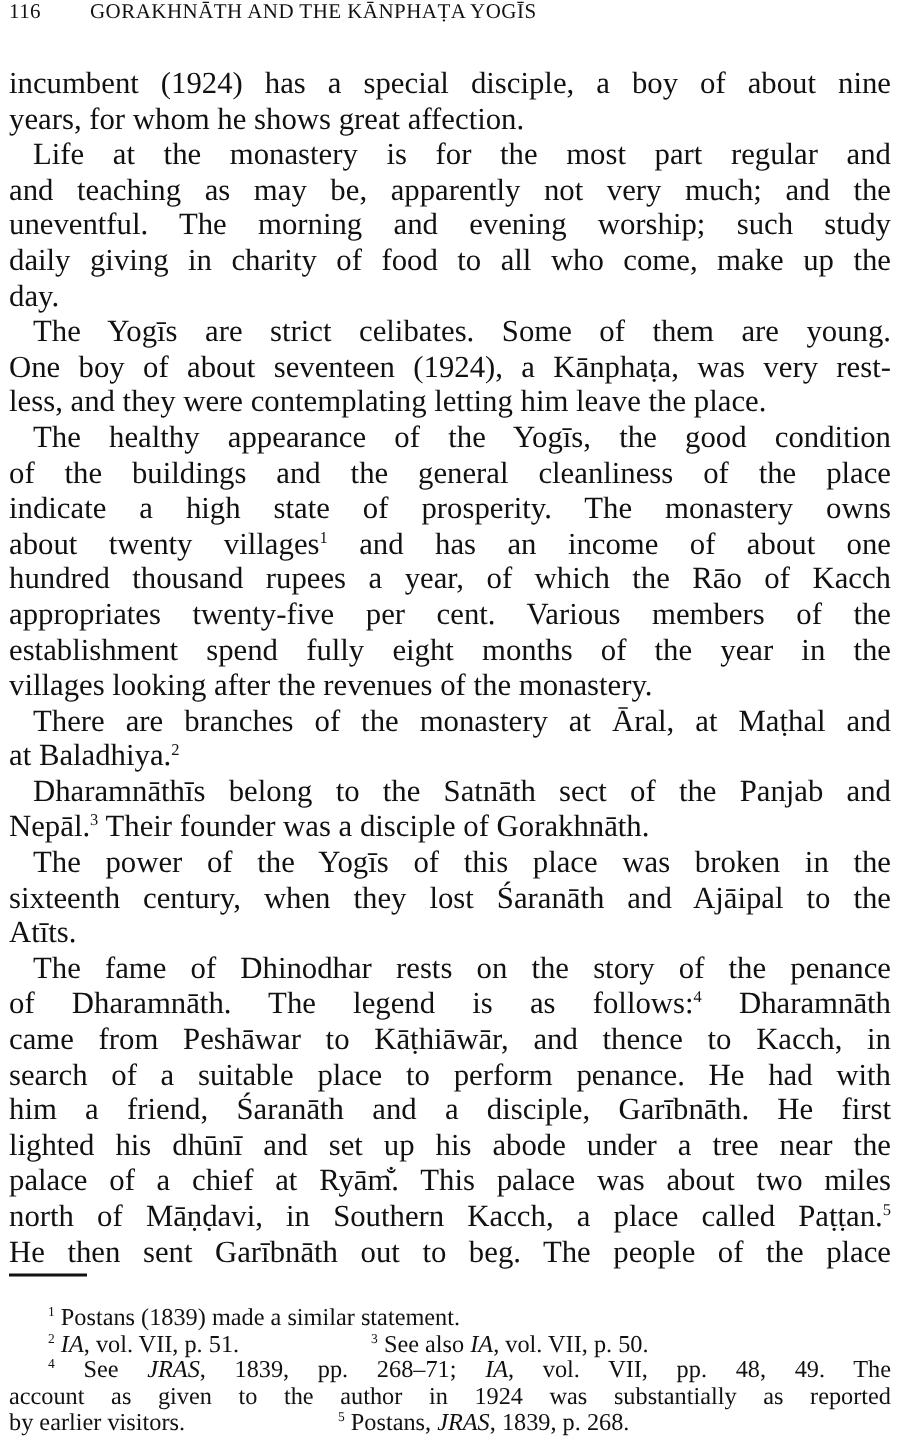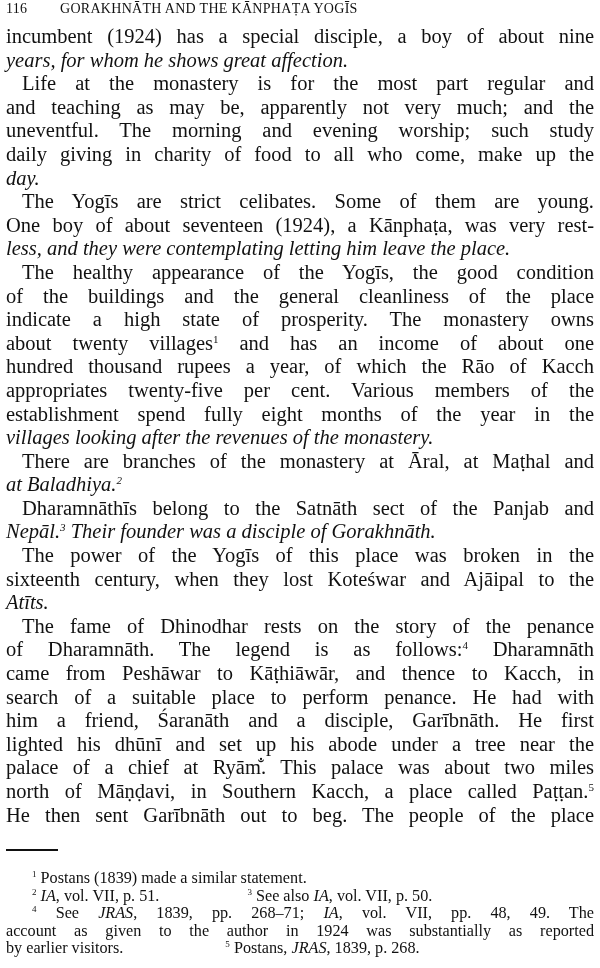--- a/index.html
+++ b/index.html
@@ -7,26 +7,26 @@
     width: 600px; height: 968px; overflow: hidden; position: relative;
     font-family: "Liberation Serif", "DejaVu Serif", serif;
     color: #111111;
   }
   .page { position: absolute; left: 6px; top: 0; width: 588px; }
   .header {
     position: absolute; left: 0; top: 1px; height: 26px;
     font-size: 14px; letter-spacing: 0.3px; white-space: nowrap;
   }
   .header .num { display: inline-block; width: 54px; }
-  .body-lines { position: absolute; left: 0; top: 25px; width: 588px; }
+  .body-lines { position: absolute; left: 0; top: 45px; width: 588px; }
   .line {
     height: 23.6px; line-height: 23.6px; font-size: 20.5px;
     white-space: nowrap; text-align: justify; text-align-last: justify;
   }
-  .line.last { text-align-last: left; font-style: italic; }
+  .line.last { text-align-last: left; }
   .line.indent { padding-left: 16px; }
   sup { font-size: 11px; line-height: 0; vertical-align: 7px; }
   .rule {
     position: absolute; left: 0; top: 849px; width: 52px; height: 2px;
     background: #111111;
   }
   .notes { position: absolute; left: 0; top: 870px; width: 588px; }
   .note-line {
     height: 17.6px; line-height: 17.6px; font-size: 16.2px;
     white-space: nowrap;
@@ -63,21 +63,21 @@
     <div class="line"><span>about twenty villages</span><sup>1</sup><span> and has an income of about one</span></div>
     <div class="line"><span>hundred thousand rupees a year, of which the Rāo of Kacch</span></div>
     <div class="line"><span>appropriates twenty-five per cent.  Various members of the</span></div>
     <div class="line"><span>establishment spend fully eight months of the year in the</span></div>
     <div class="line last"><span>villages looking after the revenues of the monastery.</span></div>
     <div class="line indent"><span>There are branches of the monastery at Āral, at Maṭhal and</span></div>
     <div class="line last"><span>at Baladhiya.</span><sup>2</sup></div>
     <div class="line indent"><span>Dharamnāthīs belong to the Satnāth sect of the Panjab and</span></div>
     <div class="line last"><span>Nepāl.</span><sup>3</sup><span>  Their founder was a disciple of Gorakhnāth.</span></div>
     <div class="line indent"><span>The power of the Yogīs of this place was broken in the</span></div>
-    <div class="line"><span>sixteenth century, when they lost Koteśwar and Ajāipal to the</span></div>
+    <div class="line"><span>sixteenth century, when they lost Śaranāth and Ajāipal to the</span></div>
     <div class="line last"><span>Atīts.</span></div>
     <div class="line indent"><span>The fame of Dhinodhar rests on the story of the penance</span></div>
     <div class="line"><span>of Dharamnāth.  The legend is as follows:</span><sup>4</sup><span>  Dharamnāth</span></div>
     <div class="line"><span>came from Peshāwar to Kāṭhiāwār, and thence to Kacch, in</span></div>
     <div class="line"><span>search of a suitable place to perform penance.  He had with</span></div>
     <div class="line"><span>him a friend, Śaranāth and a disciple, Garībnāth.  He first</span></div>
     <div class="line"><span>lighted his dhūnī and set up his abode under a tree near the</span></div>
     <div class="line"><span>palace of a chief at Ryām̐.  This palace was about two miles</span></div>
     <div class="line"><span>north of Māṇḍavi, in Southern Kacch, a place called Paṭṭan.</span><sup>5</sup></div>
     <div class="line"><span>He then sent Garībnāth out to beg.  The people of the place</span></div>

